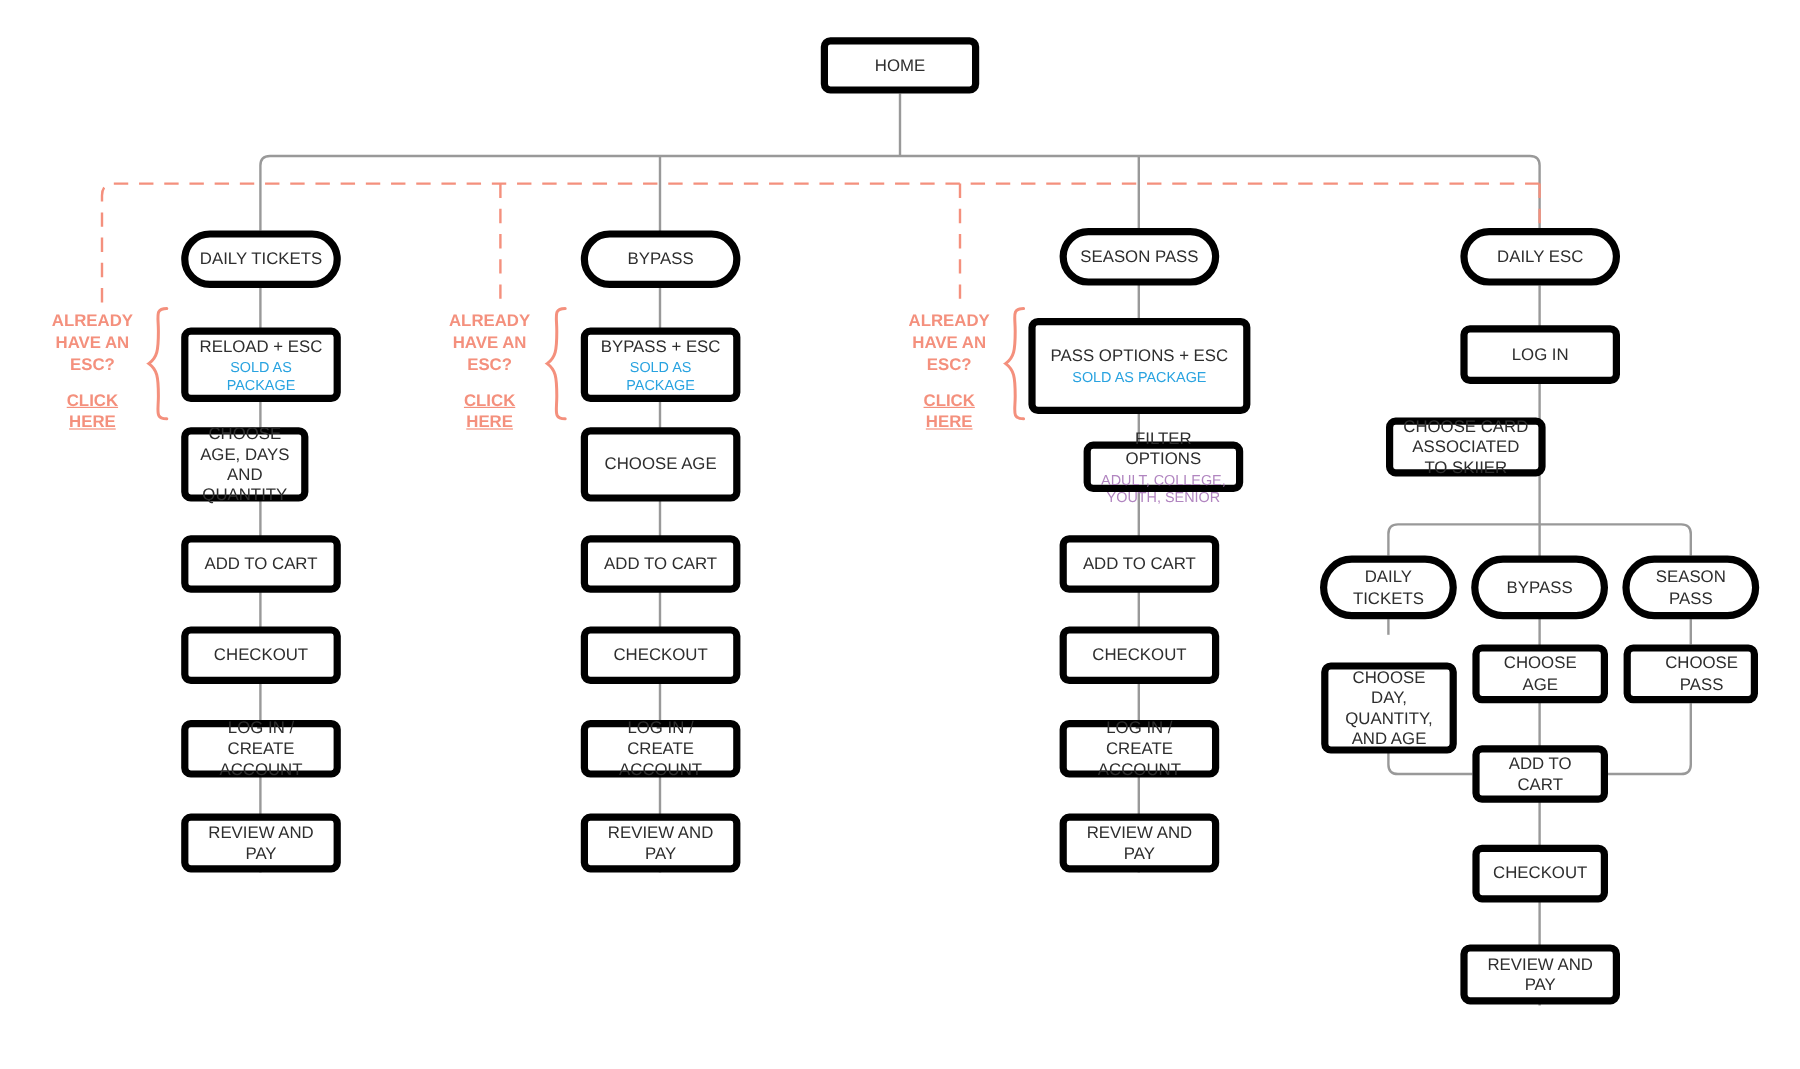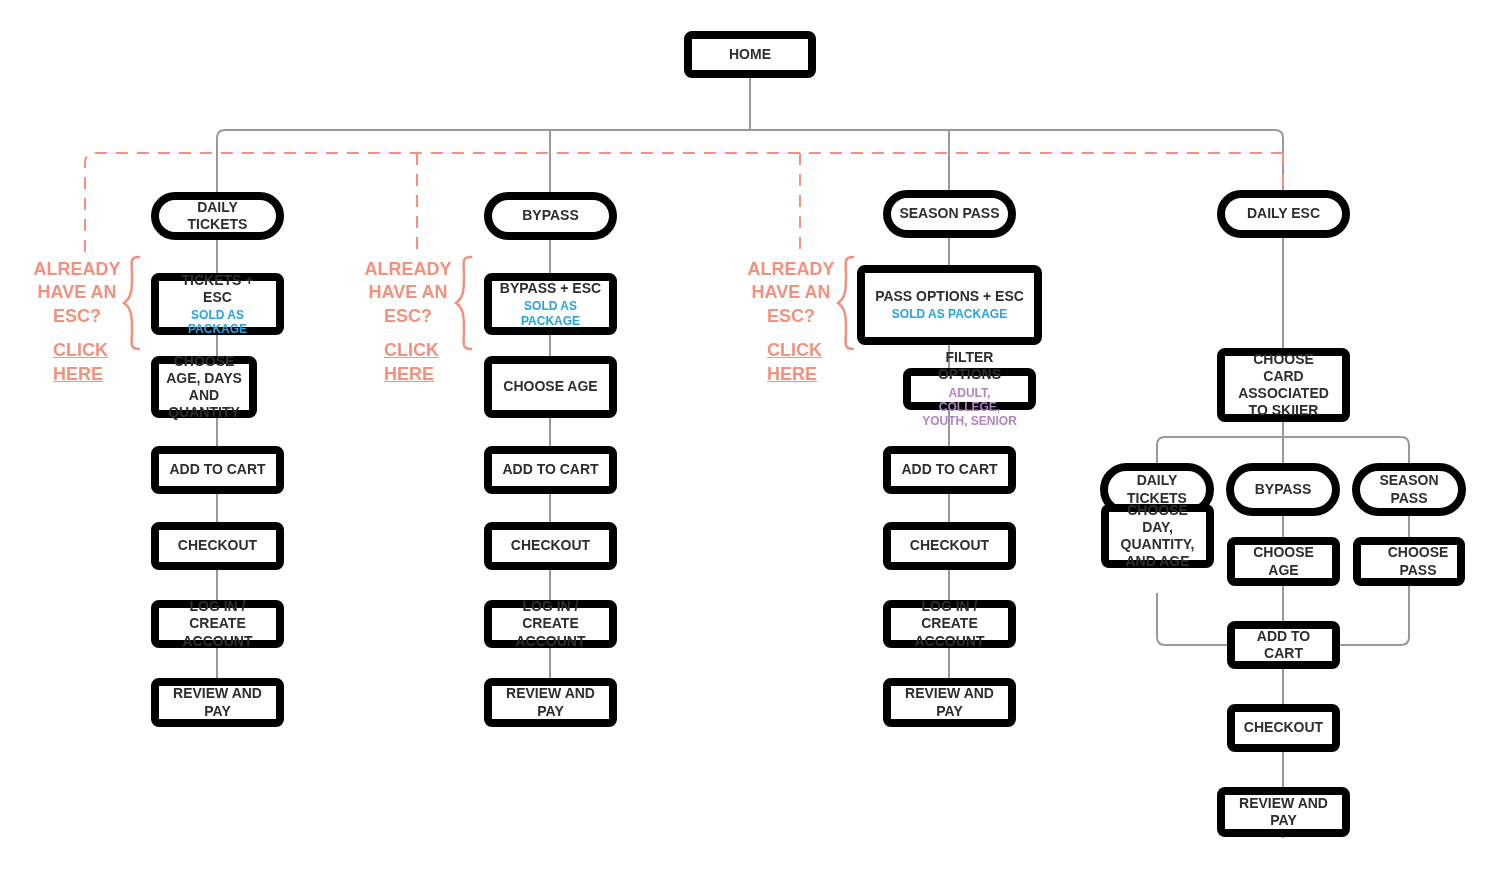--- a/index.html
+++ b/index.html
@@ -8,42 +8,42 @@
     width:1500px;height:891px;
     background:#ffffff;
     font-family:"Liberation Sans","DejaVu Sans",sans-serif;
     overflow:hidden;
   }
   #edges{position:absolute;left:0;top:0;}
   .node{
     position:absolute;
     box-sizing:border-box;
     background:#ffffff;
-    border:8px solid #000000;
+    border:6px solid #000000;
     border-radius:8px;
     display:flex;
     flex-direction:column;
     align-items:center;
     justify-content:center;
     text-align:center;
-    font-weight:bold;
+    font-weight:normal;
     color:#2e2e2e;
     font-size:14px;
     line-height:1.22;
     padding:3px 7px;
   }
   .stadium{border-radius:28px;}
   .node .sub{font-size:12px;line-height:1.2;margin-top:2px;}
   .blue{color:#29A3E0;}
   .purple{color:#B185C0;}
   .note{
     position:absolute;
     color:#F4907D;
     font-weight:bold;
-    font-size:18px;
+    font-size:14px;
     line-height:1.3;
     text-align:center;
   }
   .note .q{display:block;}
   .note .link{
     display:block;
     width:48px;
     margin:11px auto 0;
     text-decoration:underline;
     color:#F4907D;
@@ -87,21 +87,21 @@
   </svg>
 
   <div class="node" style="left:684px;top:31px;width:132px;height:47px">
     <span>HOME</span>
   </div>
 
   <div class="node stadium" style="left:151px;top:192px;width:133px;height:48px">
     <span>DAILY TICKETS</span>
   </div>
   <div class="node" style="left:151px;top:273px;width:133px;height:62px">
-    <span>TICKETS + ESC</span>
+    <span>RELOAD + ESC</span>
     <span class="sub blue">SOLD AS PACKAGE</span>
   </div>
   <div class="node" style="left:151px;top:356px;width:106px;height:62px">
     <span>CHOOSE AGE, DAYS AND QUANTITY</span>
   </div>
   <div class="node" style="left:151px;top:446px;width:133px;height:48px">
     <span>ADD TO CART</span>
   </div>
   <div class="node" style="left:151px;top:522px;width:133px;height:48px">
     <span>CHECKOUT</span>
@@ -156,35 +156,38 @@
   <div class="node" style="left:883px;top:600px;width:133px;height:48px">
     <span>LOG IN / CREATE ACCOUNT</span>
   </div>
   <div class="node" style="left:883px;top:678px;width:133px;height:49px">
     <span>REVIEW AND PAY</span>
   </div>
 
   <div class="node stadium" style="left:1217px;top:190px;width:133px;height:48px">
     <span>DAILY ESC</span>
   </div>
-  <div class="node" style="left:1217px;top:348px;width:133px;height:74px">
+  <div class="node" style="left:1217px;top:271px;width:133px;height:49px">
+    <span>LOG IN</span>
+  </div>
+  <div class="node" style="left:1155px;top:348px;width:133px;height:49px">
     <span>CHOOSE CARD ASSOCIATED TO SKIIER</span>
   </div>
 
   <div class="node stadium" style="left:1100px;top:463px;width:114px;height:53px">
     <span>DAILY TICKETS</span>
   </div>
   <div class="node stadium" style="left:1226px;top:463px;width:114px;height:53px">
     <span>BYPASS</span>
   </div>
   <div class="node stadium" style="left:1352px;top:463px;width:114px;height:53px">
     <span>SEASON PASS</span>
   </div>
 
-  <div class="node" style="left:1101px;top:504px;width:113px;height:64px">
+  <div class="node" style="left:1101px;top:552px;width:113px;height:76px">
     <span>CHOOSE DAY, QUANTITY, AND AGE</span>
   </div>
   <div class="node" style="left:1227px;top:537px;width:113px;height:49px">
     <span>CHOOSE AGE</span>
   </div>
   <div class="node" style="left:1353px;top:537px;width:112px;height:49px">
     <span class="narrowlabel">CHOOSE PASS</span>
   </div>
 
   <div class="node" style="left:1227px;top:621px;width:113px;height:48px">

